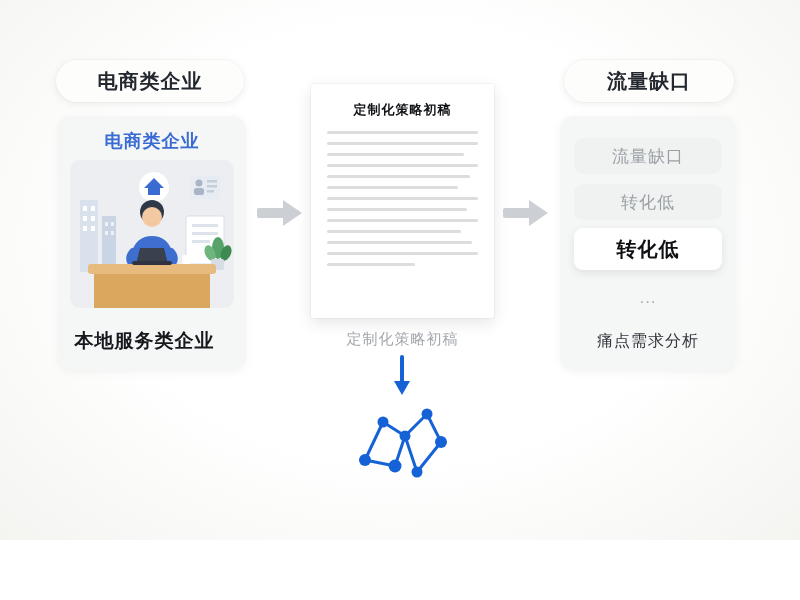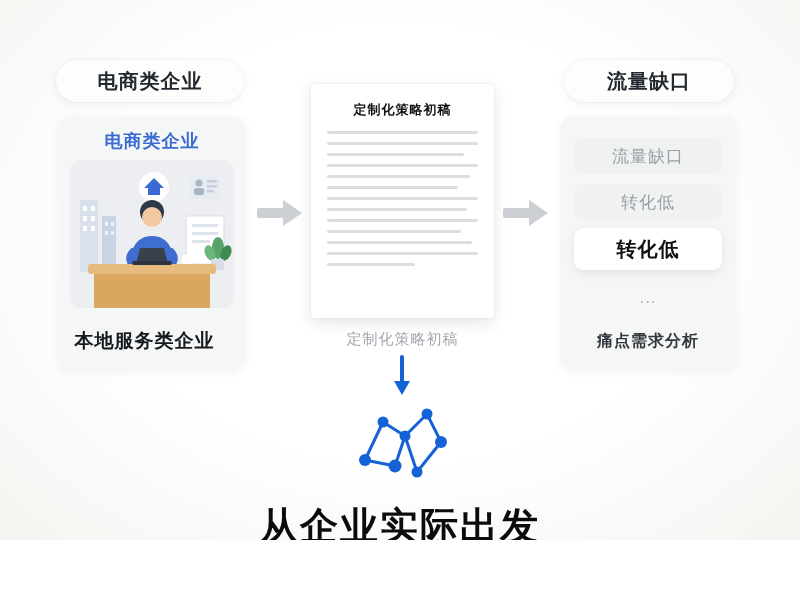--- a/index.html
+++ b/index.html
@@ -62,21 +62,21 @@
     display:flex;align-items:center;justify-content:center;
     background:#f0f1f1;color:#9aa0a6;font-size:17px;letter-spacing:1px;
   }
   .pain-row.r0{top:22px;}
   .pain-row.r1{top:68px;}
   .pain-row.r2{top:112px;height:42px;background:#ffffff;box-shadow:0 3px 10px rgba(0,0,0,0.09);
     color:#0e1013;font-size:20px;font-weight:700;}
   .pain-row.r3{top:164px;background:transparent;color:#a9adb2;}
   .card-right .card-caption{
     position:absolute;left:0;right:0;bottom:18px;text-align:center;
-    font-size:16px;color:#33373d;letter-spacing:1px;font-weight:bold;
+    font-size:16px;color:#33373d;letter-spacing:1px;
   }
   
   .arrow-right{position:absolute;width:46px;height:30px;}
   .arrow-right.a1{left:257px;top:198px;}
   .arrow-right.a2{left:503px;top:198px;}
   .arrow-down{position:absolute;left:392px;top:355px;width:20px;height:40px;}
   
   .network{position:absolute;left:355px;top:402px;width:92px;height:84px;}
   
   .bottom-title{
@@ -232,15 +232,14 @@
       <circle cx="10" cy="58" r="6"></circle>
       <circle cx="28" cy="20" r="5.5"></circle>
       <circle cx="50" cy="34" r="5.5"></circle>
       <circle cx="40" cy="64" r="6.5"></circle>
       <circle cx="72" cy="12" r="5.5"></circle>
       <circle cx="86" cy="40" r="6"></circle>
       <circle cx="62" cy="70" r="5.5"></circle>
     </g>
   </svg>
 
-  <div class="bottom-title">从企业实际出发</div>
 
 </div>
 
 </body></html>

